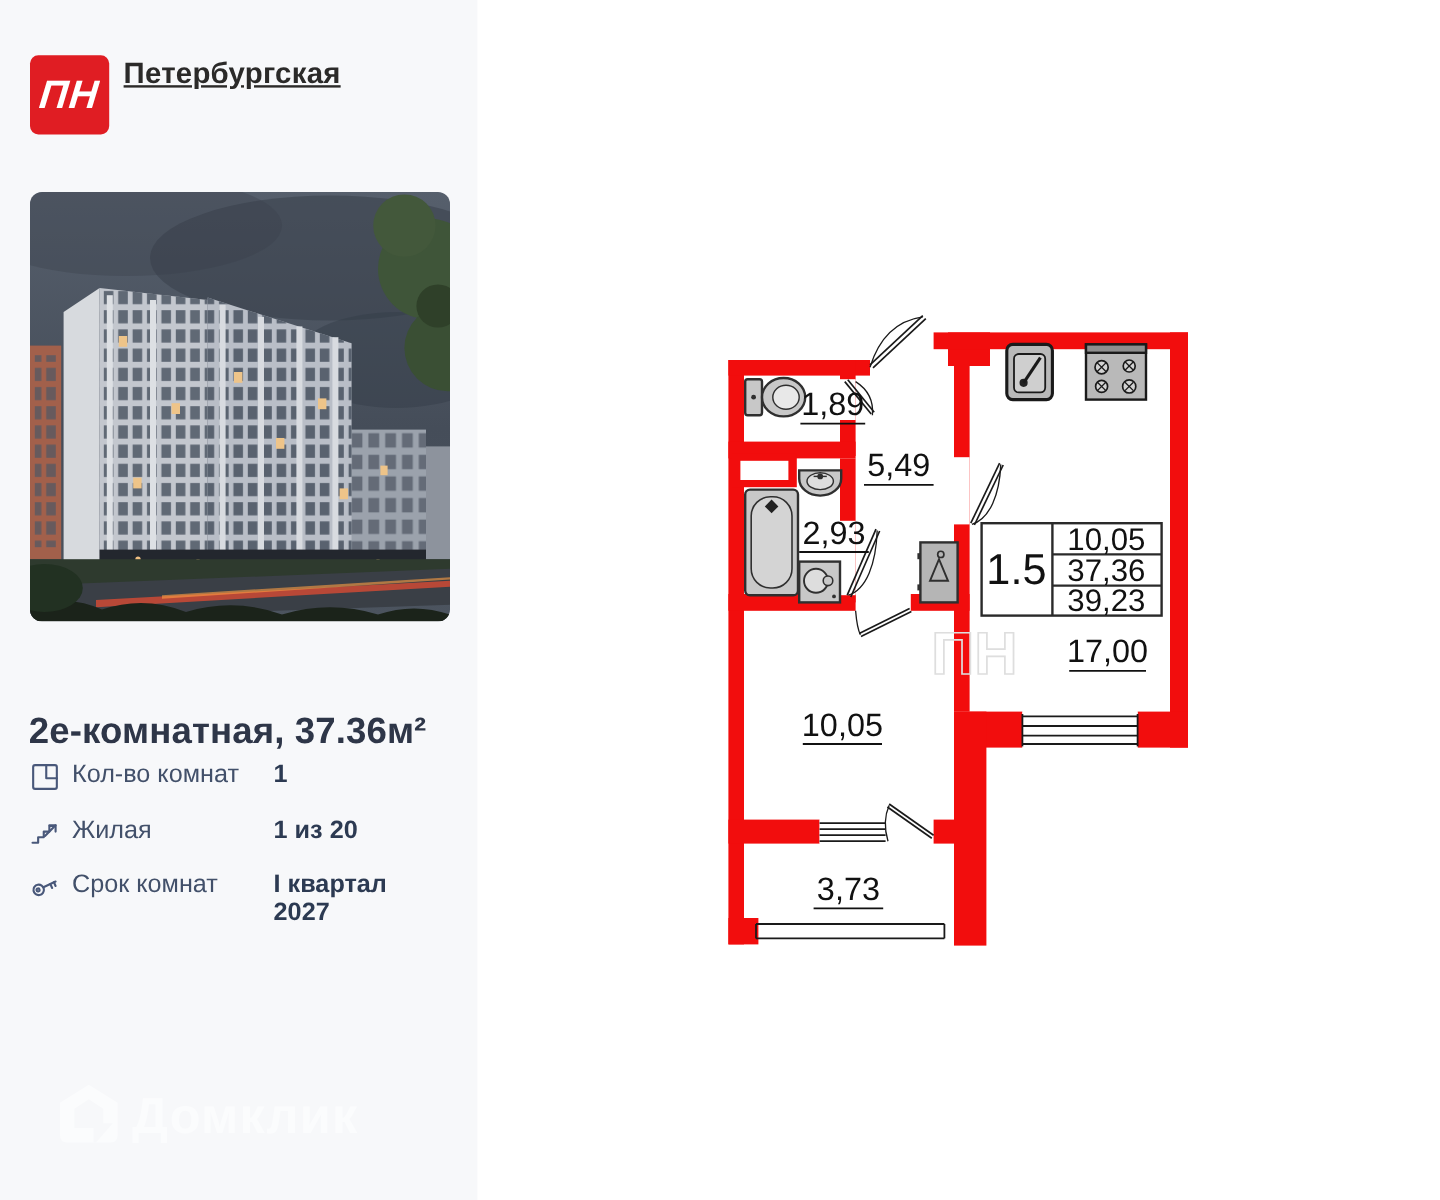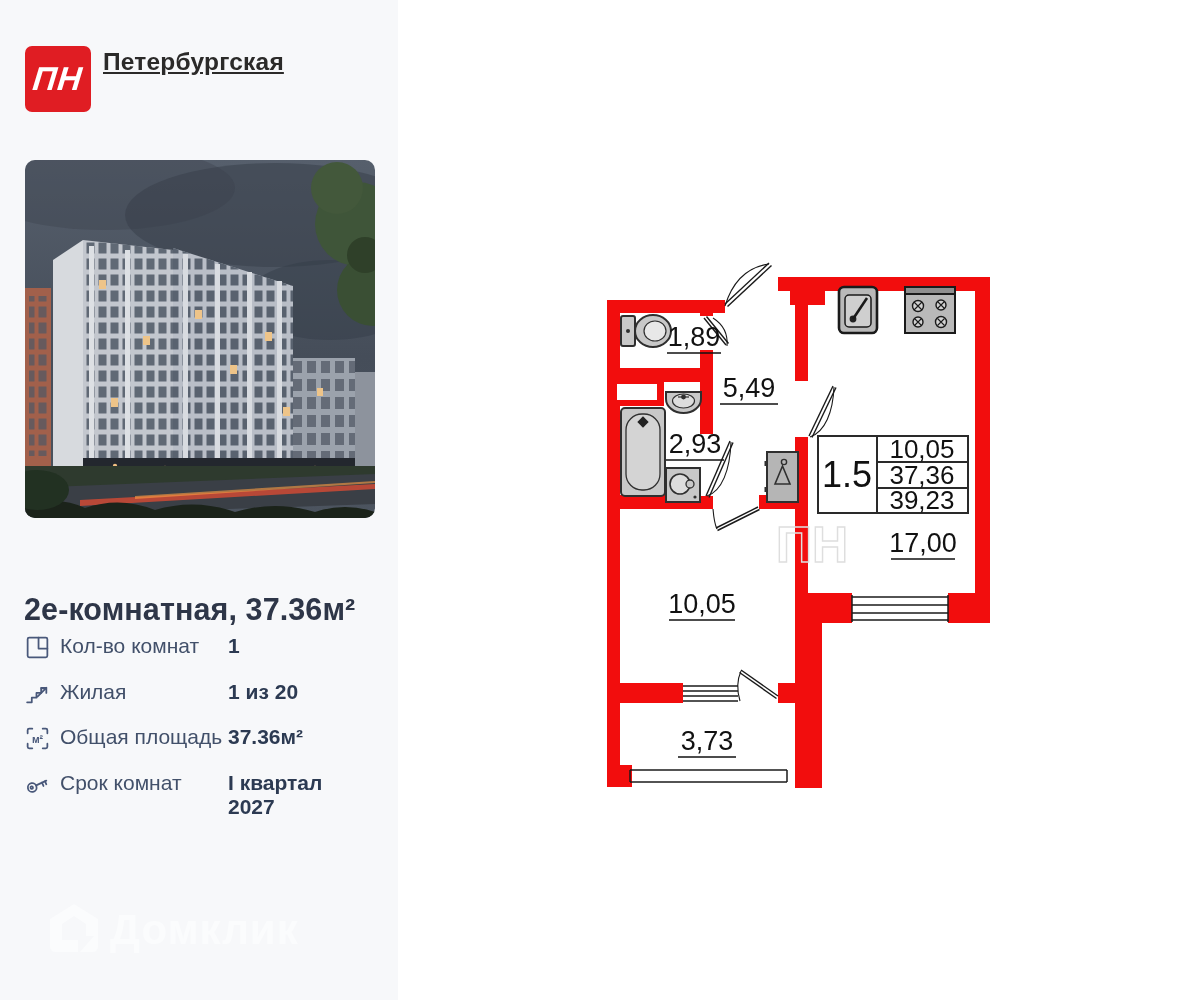--- a/index.html
+++ b/index.html
@@ -138,33 +138,20 @@
           <g fill="none" stroke="#49587a" stroke-width="1.7" stroke-linecap="round" stroke-linejoin="round">
             <path d="M3 21.5 h4.5 v-4.5 h4.5 v-4.5 h4.5 v-4.5 h4"></path>
             <path d="M13 16 L21.5 7.5"></path>
             <polyline points="16.5,7.5 21.5,7.5 21.5,12.5"></polyline>
           </g>
         </svg>
         <span class="spec-label">Жилая</span>
         <span class="spec-value">1 из 20</span>
       </div>
 
-      <div class="spec-row">
-        <svg class="spec-icon" viewBox="0 0 26 26">
-          <g fill="none" stroke="#49587a" stroke-width="1.7" stroke-linecap="round" stroke-linejoin="round">
-            <path d="M3.5 8 V5 Q3.5 3.5 5 3.5 H8"></path>
-            <path d="M18 3.5 H21 Q22.5 3.5 22.5 5 V8"></path>
-            <path d="M22.5 18 V21 Q22.5 22.5 21 22.5 H18"></path>
-            <path d="M8 22.5 H5 Q3.5 22.5 3.5 21 V18"></path>
-          </g>
-          <text x="13" y="17" text-anchor="middle" font-size="10" font-weight="600" fill="#49587a">м²</text>
-        </svg>
-        <span class="spec-label">Общая площадь</span>
-        <span class="spec-value">37.36м²</span>
-      </div>
 
 
       <div class="spec-row">
         <svg class="spec-icon" viewBox="0 0 26 26">
           <g fill="none" stroke="#49587a" stroke-width="1.7" stroke-linecap="round" stroke-linejoin="round" transform="rotate(-10 13 13)">
             <circle cx="7.5" cy="15" r="4.2"></circle>
             <circle cx="7" cy="15" r="1.2"></circle>
             <path d="M11.6 13.6 L22 10.8"></path>
             <path d="M17.5 12 L18.4 15.4"></path>
             <path d="M20.6 11.1 L21.4 14.3"></path>

